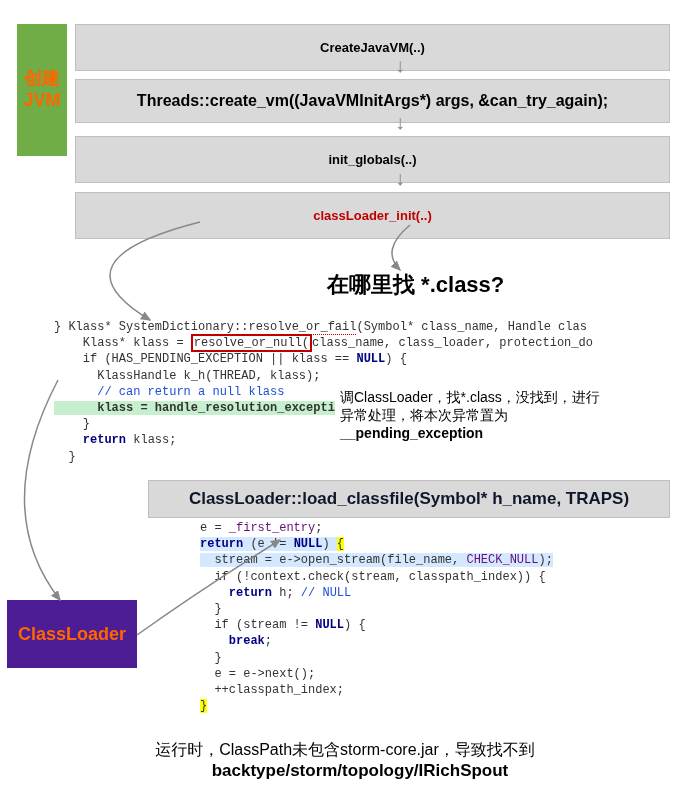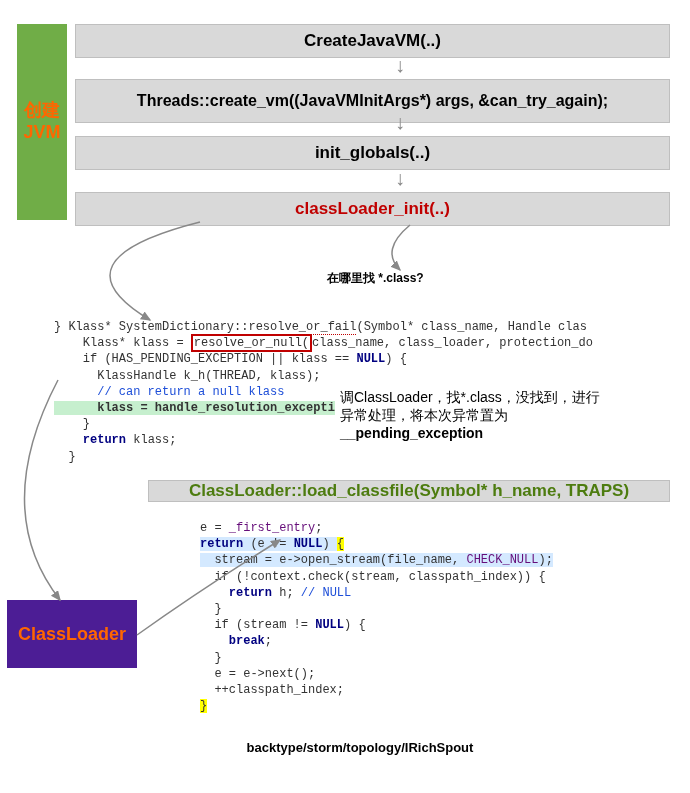--- a/index.html
+++ b/index.html
@@ -1,43 +1,43 @@
 <!DOCTYPE html>
 <html><head>
 <meta charset="utf-8">
 <style>
   * { box-sizing: border-box; margin: 0; padding: 0; }
   body { font-family: Arial, "Microsoft YaHei", sans-serif; background: #fff; width: 690px; }
   .canvas { position: relative; width: 690px; height: 793px; }
-  .jvm-label { position: absolute; left: 17px; top: 24px; width: 50px; height: 196px; background: #70ad47; display: flex; align-items: center; justify-content: center; font-weight: bold; color: #ff6600; writing-mode: horizontal-tb; text-align: center; font-size: 18px; line-height: 1.2; }
+  .jvm-label { position: absolute; left: 17px; top: 24px; width: 50px; height: 132px; background: #70ad47; display: flex; align-items: center; justify-content: center; font-weight: bold; color: #ff6600; writing-mode: horizontal-tb; text-align: center; font-size: 18px; line-height: 1.2; }
   .cl-label { position: absolute; left: 7px; top: 600px; width: 130px; height: 68px; background: #4c1d95; display: flex; align-items: center; justify-content: center; font-weight: bold; color: #ff6600; font-size: 18px; }
-  .stepbox { position: absolute; left: 75px; width: 595px; background: #d9d9d9; border: 1px solid #bfbfbf; text-align: center; font-weight: bold; font-size: 17px; padding: 6px 4px; }
+  .stepbox { position: absolute; left: 75px; width: 595px; background: #d9d9d9; border: 1px solid #bfbfbf; text-align: center; font-weight: bold; font-size: 13px; padding: 15px 4px; }
   .stepbox.step1 { top: 24px; }
   .stepbox.step2 { top: 79px; font-size: 16px; padding: 12px 4px; }
   .stepbox.step3 { top: 136px; }
   .stepbox.step4 { top: 192px; color: #c00000; }
-  .stepbox.step5 { left: 148px; top: 480px; width: 522px; color: #4d7c0f; font-size: 17px; padding: 0 4px; }
+  .stepbox.step5 { left: 148px; top: 480px; width: 522px; color: #0f172a; font-size: 17px; padding: 8px 4px; }
   .arrow { position: absolute; color: #888; font-size: 20px; left: 0; width: 690px; text-align: center; }
   .arrow.a1 { top: 54px; left: 55px; }
   .arrow.a2 { top: 111px; left: 55px; }
   .arrow.a3 { top: 167px; left: 55px; }
-  .question { position: absolute; top: 270px; left: 327px; font-weight: bold; font-size: 12px; }
+  .question { position: absolute; top: 270px; left: 327px; font-weight: bold; font-size: 22px; }
   .codeblock { position: absolute; font-family: "Courier New", monospace; font-size: 12px; color: #333; line-height: 1.35; white-space: pre; }
   .code1 { top: 319px; left: 54px; }
   .code2 { top: 520px; left: 200px; }
   .kw { color: #000080; font-weight: bold; }
   .nul { color: #000080; font-weight: bold; }
   .cmt { color: #1d4ed8; }
   .hlgreen { background: #c6efce; font-weight: bold; }
   .hlyel { background: #ffff00; }
   .boxed { border: 2px solid #c00000; padding: 0 1px; }
   .underline-red { border-bottom: 1px dotted #c00000; text-align: right; }
   .annotation { position: absolute; top: 388px; left: 340px; font-size: 14px; line-height: 1.3; }
   .bottom-note { position: absolute; top: 740px; left: 0; width: 690px; text-align: center; font-size: 16px; }
-  .bottom-note .b2 { font-weight: bold; font-size: 13px; padding-left: 30px; }
+  .bottom-note .b2 { font-weight: bold; font-size: 17px; padding-left: 30px; }
   svg.curve { position: absolute; left:0; top:0; pointer-events:none; }
 </style>
 </head>
 <body>
 
 <div class="canvas">
 
   <div class="jvm-label">
       <span style="white-space:pre-line">创建
 JVM</span>
@@ -81,20 +81,21 @@
 <span>    </span><span class="kw">return</span><span> h; </span><span class="cmt">// NULL</span>
 <span>  }</span>
 <span>  if (stream != </span><span class="nul">NULL</span><span>) {</span>
 <span>    </span><span class="kw">break</span><span>;</span>
 <span>  }</span>
 <span>  e = e-&gt;next();</span>
 <span>  ++classpath_index;</span>
 <span class="hlyel">}</span></div>
 
   <div class="bottom-note">
+    <div>运行时，ClassPath未包含storm-core.jar，导致找不到</div>
     <div class="b2">backtype/storm/topology/IRichSpout</div>
   </div>
 
   <svg class="curve" width="690" height="793">
     <defs>
       <marker id="ah" markerWidth="8" markerHeight="8" refX="6" refY="3" orient="auto">
         <path d="M0,0 L7,3 L0,6 Z" fill="#888"></path>
       </marker>
     </defs>
     <path d="M 200 222 Q 50 260 150 320" stroke="#888" fill="none" stroke-width="1.5" marker-end="url(#ah)"></path>

